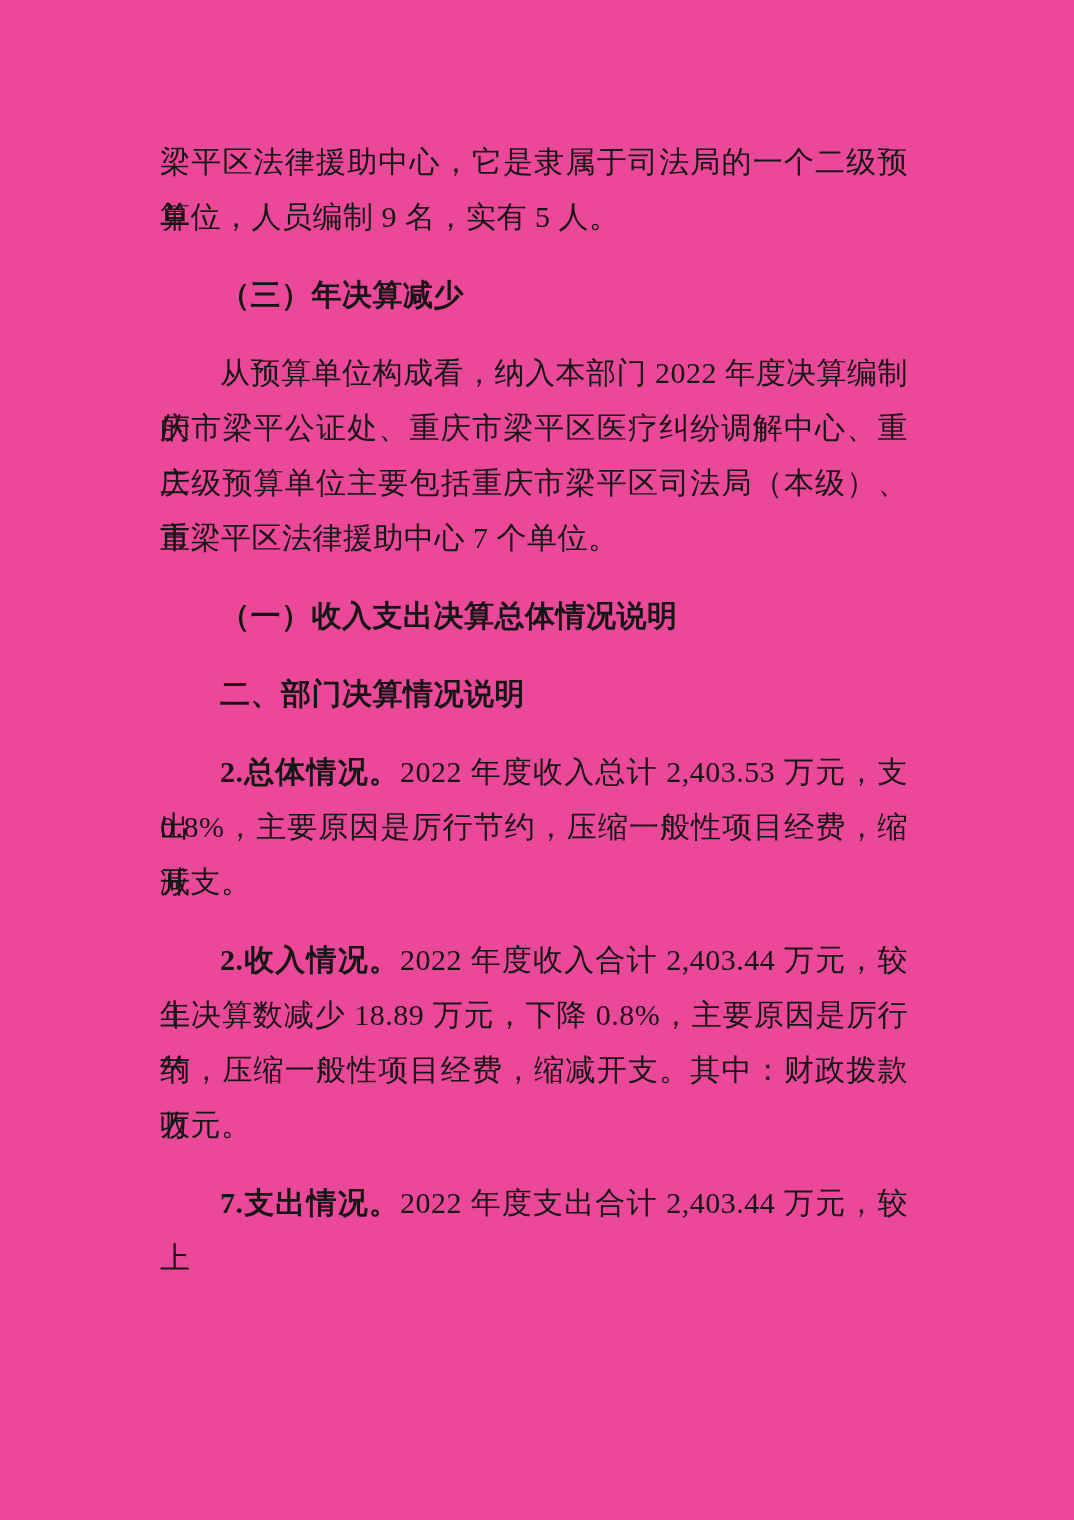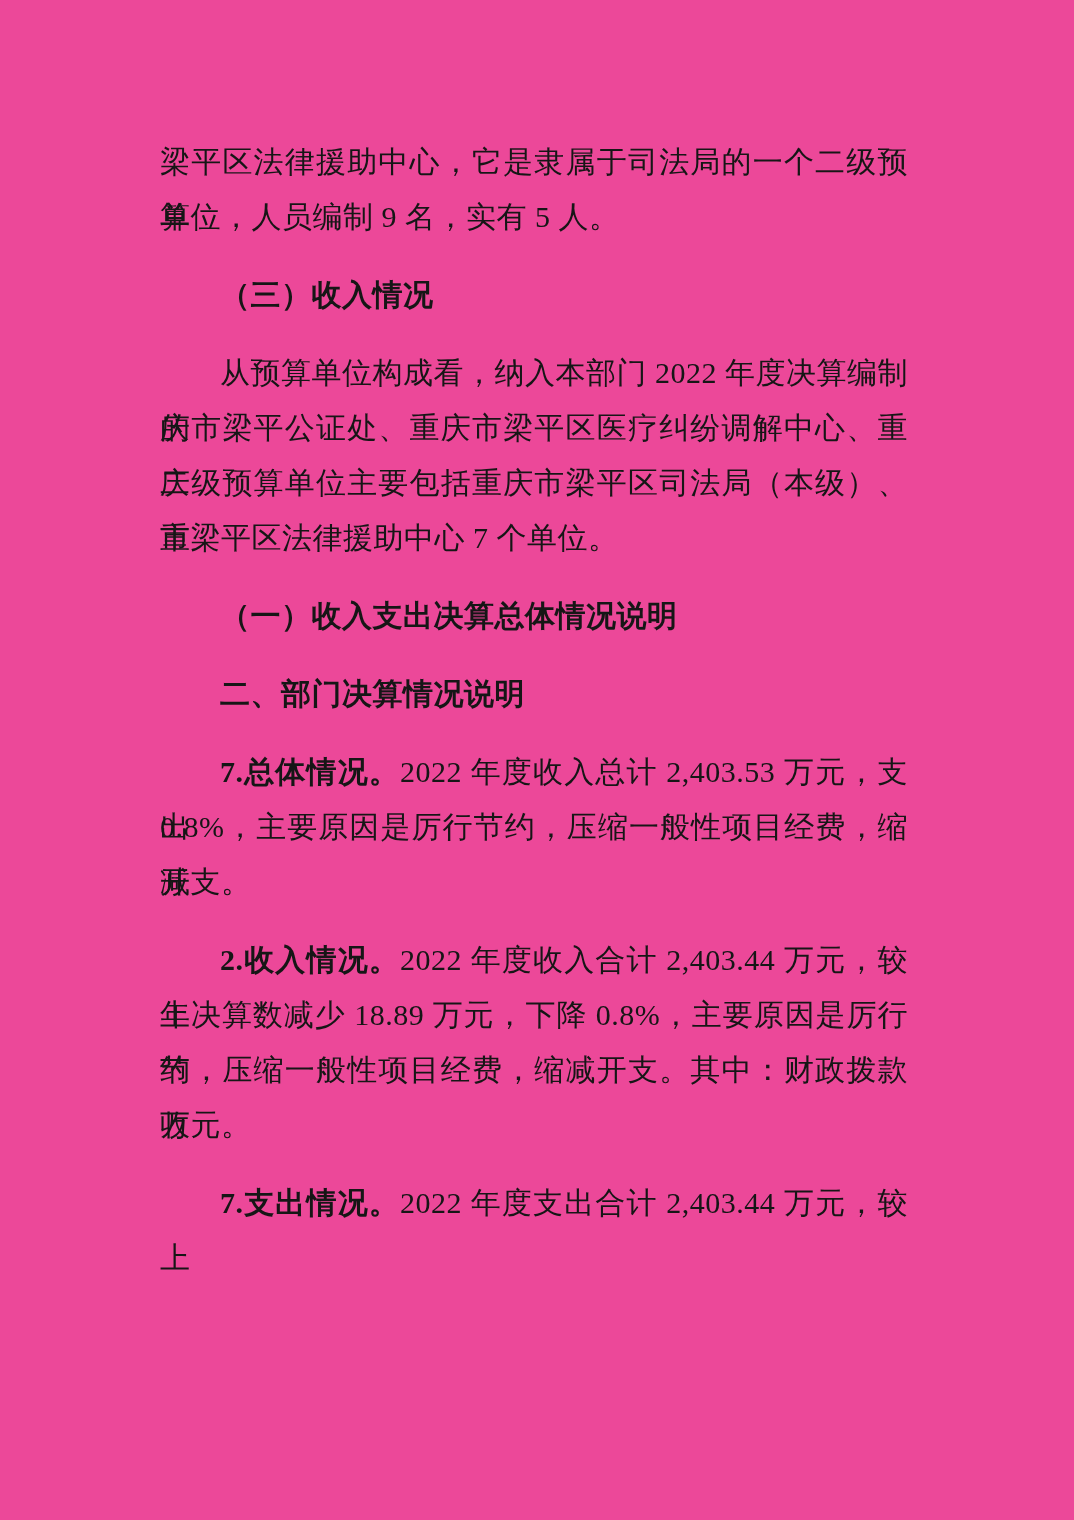--- a/index.html
+++ b/index.html
@@ -49,36 +49,36 @@
 </head>
 <body>
 
 <div class="page">
   <div class="doc">
       <div class="block paragraph">
         <div class="line justify"><span class="run">梁平区法律援助中心，它是隶属于司法局的一个二级预算</span></div>
         <div class="line"><span class="run">单位，人员编制 9 名，实有 5 人。</span></div>
       </div>
       <div class="block heading">
-        <div class="line indent"><span class="run b">（三）收入情况</span></div>
+        <div class="line indent"><span class="run b">（三）年决算减少</span></div>
       </div>
       <div class="block paragraph">
         <div class="line indent justify"><span class="run">从预算单位构成看，纳入本部门 2022 年度决算编制的</span></div>
         <div class="line justify"><span class="run">庆市梁平公证处、重庆市梁平区医疗纠纷调解中心、重庆</span></div>
         <div class="line justify"><span class="run">二级预算单位主要包括重庆市梁平区司法局（本级）、重</span></div>
         <div class="line"><span class="run">市梁平区法律援助中心 7 个单位。</span></div>
       </div>
       <div class="block heading">
         <div class="line indent"><span class="run b">（一）收入支出决算总体情况说明</span></div>
       </div>
       <div class="block heading">
         <div class="line indent"><span class="run b">二、部门决算情况说明</span></div>
       </div>
       <div class="block paragraph">
-        <div class="line indent justify"><span class="run b">7.总体情况。</span><span class="run">2022 年度收入总计 2,403.53 万元，支出</span></div>
+        <div class="line indent justify"><span class="run b">2.总体情况。</span><span class="run">2022 年度收入总计 2,403.53 万元，支出</span></div>
         <div class="line justify"><span class="run">0.8%，主要原因是厉行节约，压缩一般性项目经费，缩减</span></div>
         <div class="line"><span class="run">开支。</span></div>
       </div>
       <div class="block paragraph">
         <div class="line indent justify"><span class="run b">2.收入情况。</span><span class="run">2022 年度收入合计 2,403.44 万元，较上</span></div>
         <div class="line justify"><span class="run">年决算数减少 18.89 万元，下降 0.8%，主要原因是厉行节</span></div>
         <div class="line justify"><span class="run">约，压缩一般性项目经费，缩减开支。其中：财政拨款收</span></div>
         <div class="line"><span class="run">万元。</span></div>
       </div>
       <div class="block paragraph">

